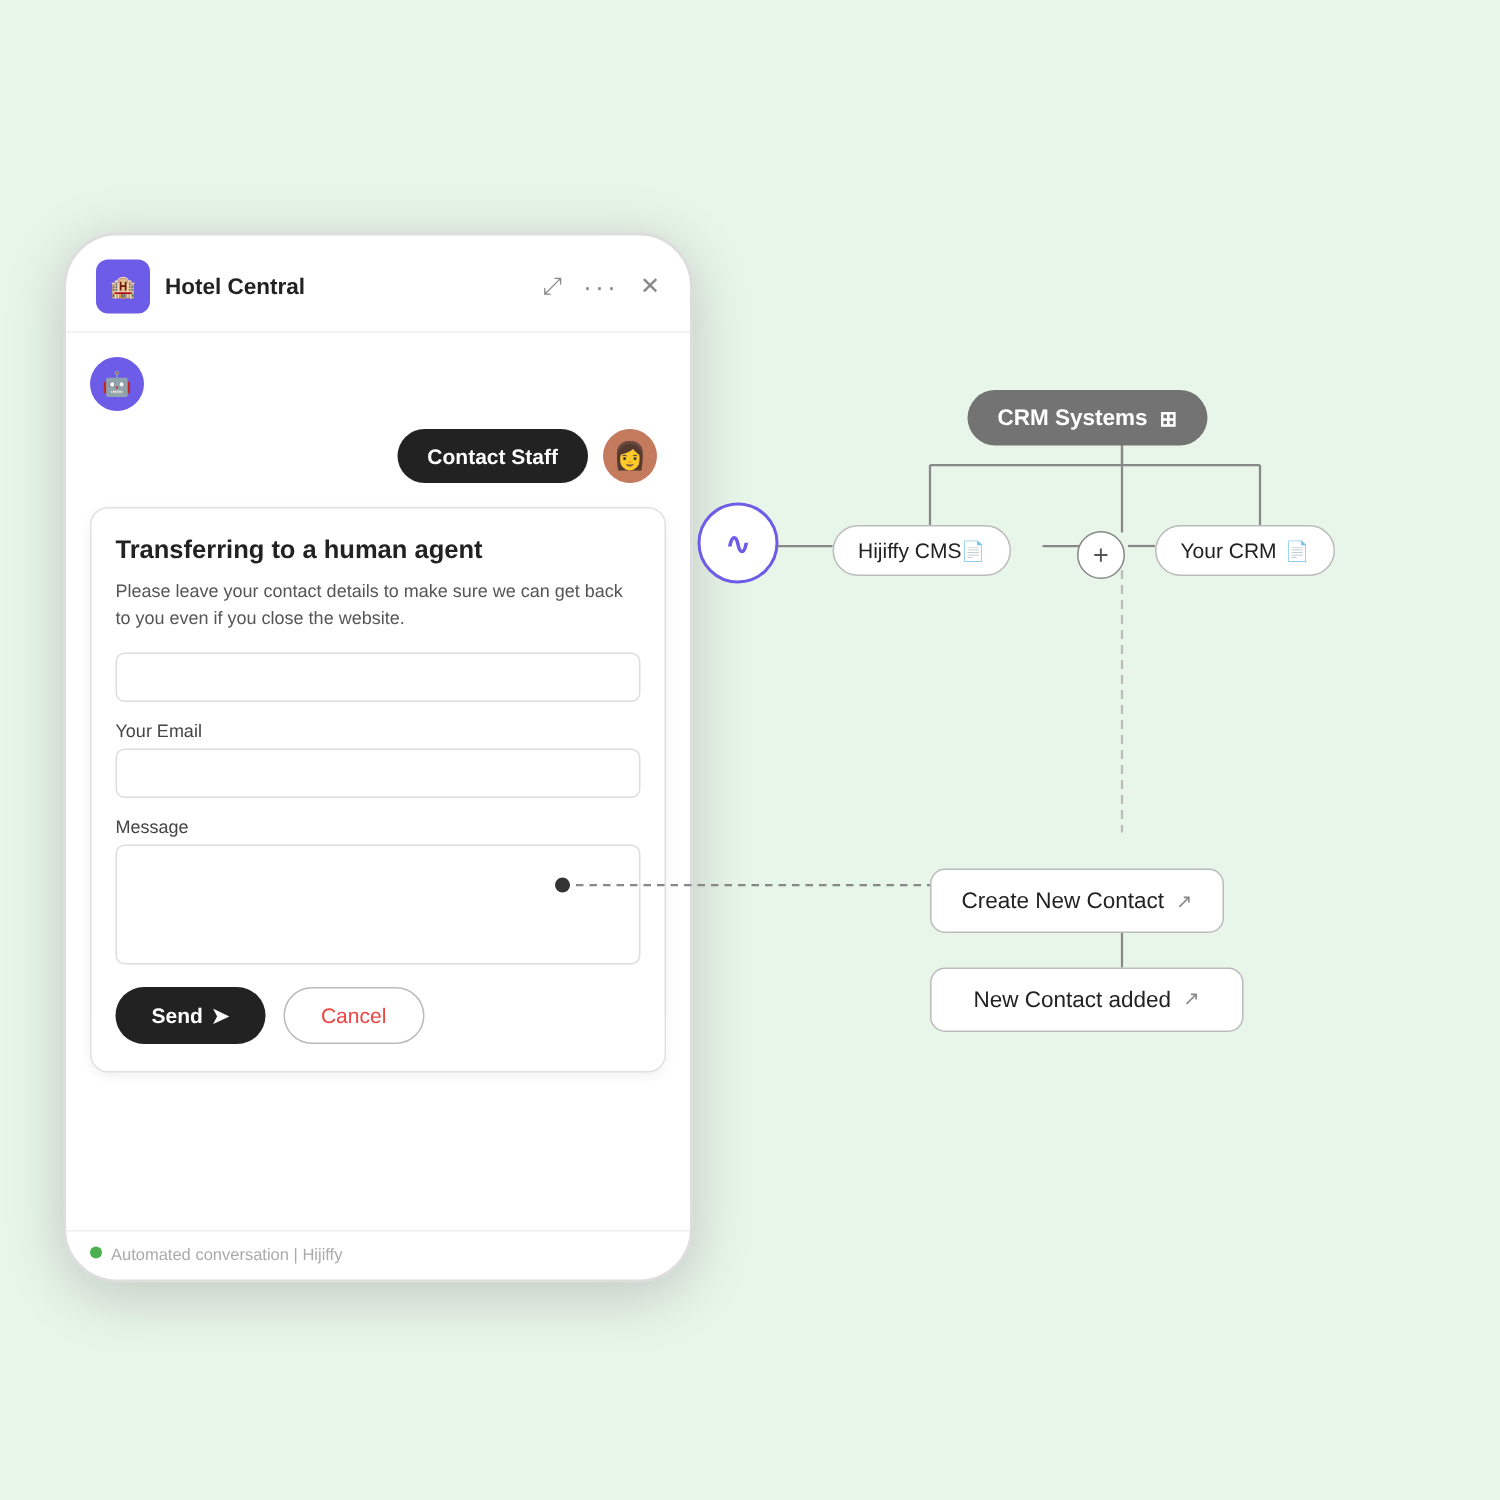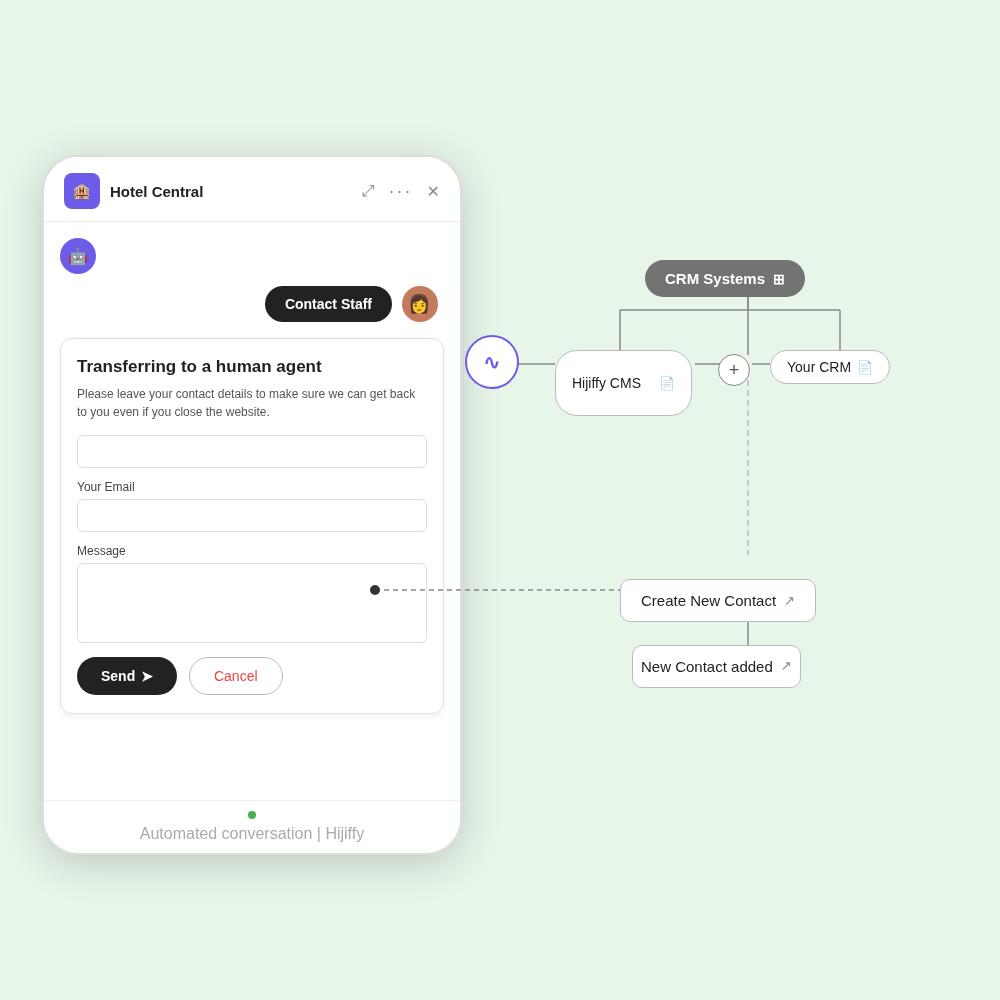--- a/index.html
+++ b/index.html
@@ -220,26 +220,25 @@
       border-radius: 22px;
       padding: 10px 24px;
       font-size: 14px;
       font-weight: 500;
       cursor: pointer;
     }
 
     .phone-footer {
       padding: 10px 16px;
       border-top: 1px solid #eee;
-      font-size: 16px;
+      font-size: 11px;
       color: #aaa;
       display: flex;
-      align-items: center;
+      align-items: flex-start;
       gap: 6px;
-      flex-direction: column;
     }
 
     .footer-dot {
       width: 8px;
       height: 8px;
       background: #4caf50;
       border-radius: 50%;
     }
 
     
@@ -279,26 +278,26 @@
     }
 
     
     .node-hijiffy {
       position: absolute;
       top: 195px;
       left: 55px;
       background: white;
       border: 1.5px solid #bbb;
       border-radius: 22px;
-      padding: 24px 16px;
+      padding: 8px 16px;
       font-size: 14px;
       color: #222;
       display: flex;
       align-items: center;
-      gap: 18px;
+      gap: 0;
       white-space: nowrap;
     }
 
     
     .node-plus {
       position: absolute;
       top: 199px;
       left: 218px;
       width: 32px;
       height: 32px;
@@ -345,25 +344,25 @@
       align-items: center;
       gap: 8px;
       white-space: nowrap;
       margin-top: 24px;
     }
 
     
     .node-contact-added {
       position: absolute;
       top: 490px;
-      left: 132px;
+      left: 120px;
       background: white;
       border: 1.5px solid #bbb;
       border-radius: 10px;
-      padding: 12px 8px;
+      padding: 12px 28px;
       font-size: 15px;
       color: #222;
       display: flex;
       align-items: flex-start;
       gap: 8px;
       white-space: nowrap;
     }
 
     
     .connector-circle {

